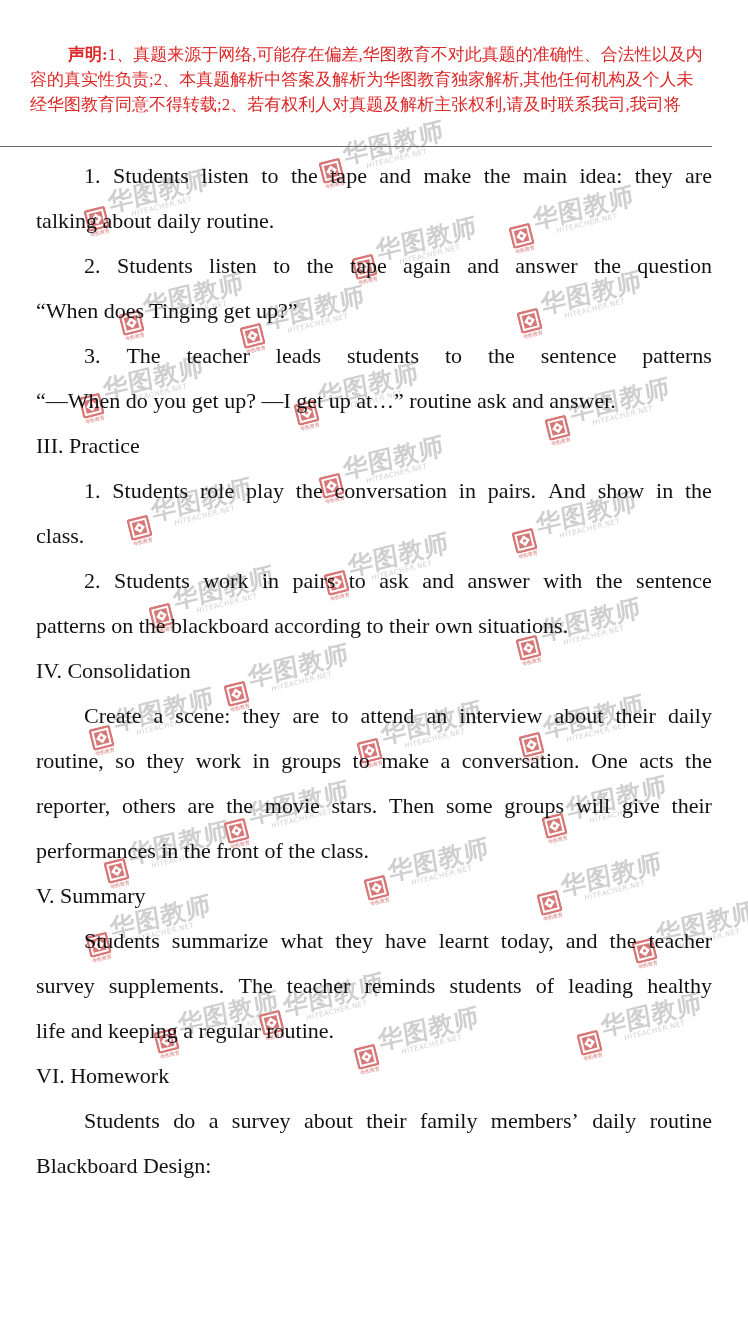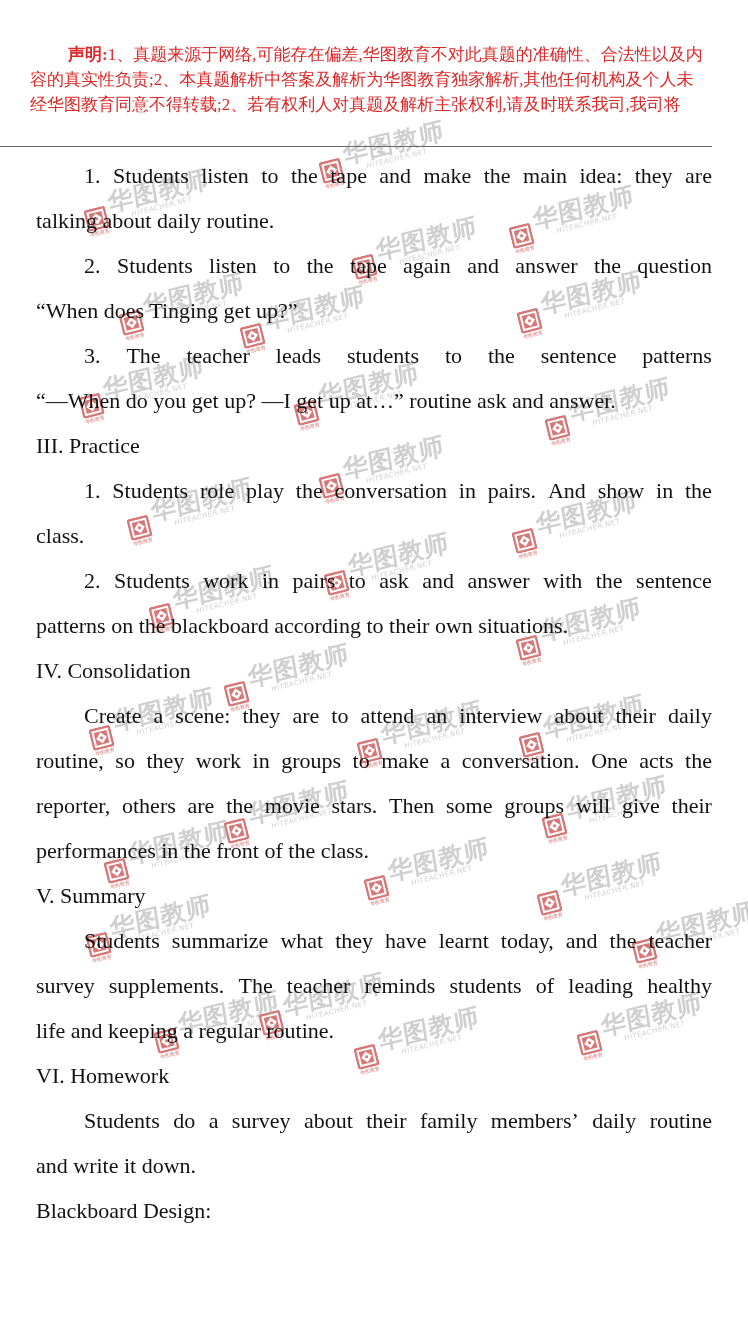--- a/index.html
+++ b/index.html
@@ -664,17 +664,16 @@
         <span>do</span>
         <span>a</span>
         <span>survey</span>
         <span>about</span>
         <span>their</span>
         <span>family</span>
         <span>members’</span>
         <span>daily</span>
         <span>routine</span>
       </div>
-      <div class="bline">and write it down.</div>
       <div class="bline heading">Blackboard Design:</div>
     </div>
 
 </div>
 
 </body></html>

